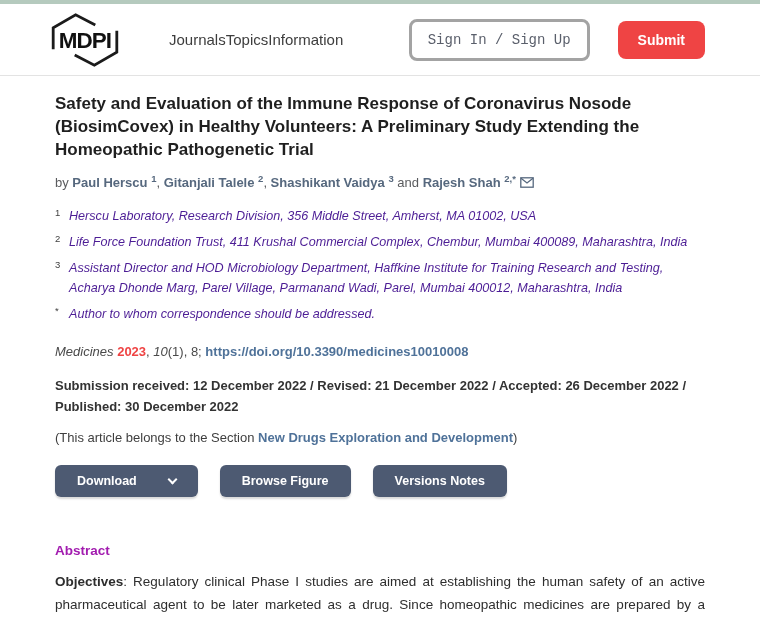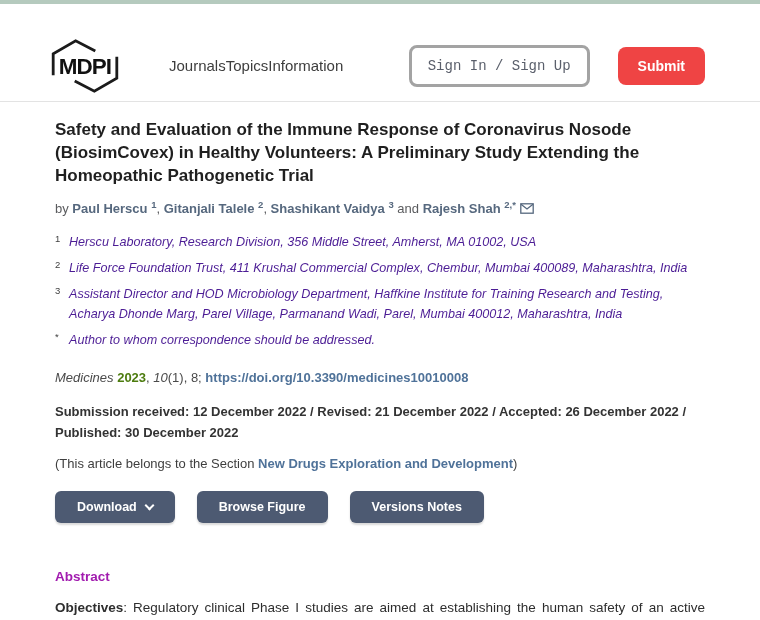--- a/index.html
+++ b/index.html
@@ -1,21 +1,21 @@
 <!DOCTYPE html>
 <html><head>
 <meta charset="utf-8">
 <style>
   * { margin:0; padding:0; box-sizing:border-box; }
   html,body { width:760px; height:620px; overflow:hidden; background:#fff;
               font-family:"Liberation Sans", sans-serif; }
   .top-strip { height:4px; background:#b5cabe; }
   
   .header { display:flex; align-items:center; height:72px;
-            padding:0 55px 0 45px; border-bottom:1px solid #e3e3e3; background:#fff;margin-top:26px; }
+            padding:0 55px 0 45px; border-bottom:1px solid #e3e3e3; background:#fff; }
   .logo { width:80px; height:58px; flex:0 0 auto; cursor:pointer; }
   .nav { display:flex; margin-left:44px; }
   .nav-item { font-size:15px; color:#3d3d3d; cursor:pointer; }
   .header-spacer { flex:1; }
   .btn-outline { font-size:14px; color:#5a5f6b; background:#fff;
                  border:3px solid #a3a3a3; border-radius:8px;
                  padding:10px 16px; cursor:pointer;
                  font-family:Liberation Mono, monospace; }
   .btn-solid { font-size:14px; font-weight:bold; color:#fff; background:#ef4444;
                border:none; border-radius:8px; padding:11px 20px; margin-left:28px;
@@ -26,32 +26,32 @@
   .byline { margin-top:12px; font-size:13px; color:#5a5b5e; }
   .author-link { color:#56687e; font-weight:bold; text-decoration:none; cursor:pointer; }
   .byline sup { font-size:9.5px; color:#56687e; font-weight:bold; }
   .mail-icon { vertical-align:-1px; margin-left:4px; cursor:pointer; }
   .affils { margin-top:16px; }
   .aff-row { display:flex; margin-bottom:6px; }
   .aff-marker { flex:0 0 14px; font-size:9.5px; color:#3f3f3f; padding-top:1px; }
   .aff-text { flex:1; font-size:12.6px; color:#4c1d95; line-height:20px;font-style:italic; }
   .citation { margin-top:20px; font-size:13px; color:#4a4a4a; }
   .citation .jname, .citation .vol { font-style:italic; }
-  .citation .year { font-weight:bold; color:#4d7c0f; }
+  .citation .year { font-weight:bold; color:#ef4444; }
   .doi-link { color:#4f7299; font-weight:bold; text-decoration:none; cursor:pointer; }
   .dates { margin-top:16px; font-size:13px; font-weight:bold; color:#333;
            line-height:21px; max-width:650px; }
   .section-line { margin-top:13px; font-size:13px; color:#3e3e3e; }
   .section-link { color:#4f7299; font-weight:bold; text-decoration:none; cursor:pointer; }
   .action-row { margin-top:20px; display:flex; gap:22px; }
   .action-btn { background:#4d5a72; color:#fff; font-weight:bold; font-size:12.5px;
                 border:none; border-radius:6px; padding:9px 22px; cursor:pointer;
                 box-shadow:0 2px 2px rgba(0,0,0,0.15);
                 font-family:"Liberation Sans", sans-serif;
-                display:inline-flex; align-items:center; }
+                display:inline-flex; align-items:center;gap:23px; }
   .chevron-down { display:inline-block; width:7px; height:7px;
                   border-right:2px solid #fff; border-bottom:2px solid #fff;
                   transform:rotate(45deg); margin-left:9px; margin-top:-4px; }
   .abstract-heading { margin-top:46px; font-size:13.5px; font-weight:bold; color:#a21caf; }
   .abstract-body { margin-top:13px; font-size:13.5px; color:#2e2e2e;
                    line-height:22.5px; text-align:justify; max-width:650px; }
   .abstract-lead { font-weight:bold; }
 </style>
 </head>
 <body>

